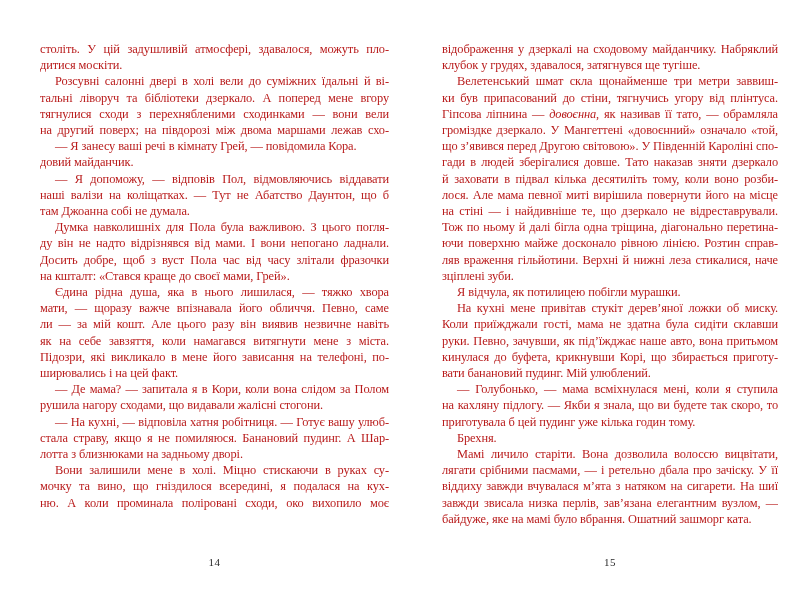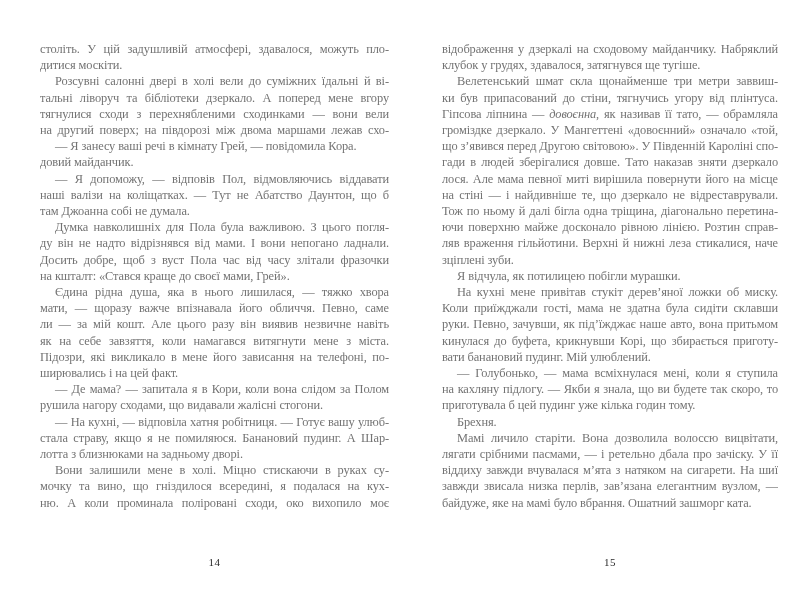--- a/index.html
+++ b/index.html
@@ -16,21 +16,21 @@
   }
   .page {
     position: absolute;
     top: 41px;
     height: 540px;
   }
   .page-left  { left: 40px;  width: 349px; }
   .page-right { left: 442px; width: 336px; }
   .page-text {
     width: 100%;
-    color: #737373;
+    color: #b91c1c;
     font-size: 12.4px;
     line-height: 16.2px;
     letter-spacing: -0.1px;
   }
   .line {
     white-space: nowrap;
     text-align: justify;
     text-align-last: justify;
     overflow: hidden;
   }
@@ -89,20 +89,21 @@
   <div class="page page-right">
     <div class="page-text">
         <div class="line">відображення у дзеркалі на сходовому майданчику. Набряклий</div>
         <div class="line last">клубок у грудях, здавалося, затягнувся ще тугіше.</div>
         <div class="line indent">Велетенський шмат скла щонайменше три метри заввиш-</div>
         <div class="line">ки був припасований до стіни, тягнучись угору від плінтуса.</div>
         <div class="line">Гіпсова ліпнина — <i>довоєнна</i>, як називав її тато, — обрамляла</div>
         <div class="line">громіздке дзеркало. У Мангеттені «довоєнний» означало «той,</div>
         <div class="line">що з’явився перед Другою світовою». У Південній Кароліні спо-</div>
         <div class="line">гади в людей зберігалися довше. Тато наказав зняти дзеркало</div>
+        <div class="line">й заховати в підвал кілька десятиліть тому, коли воно розби-</div>
         <div class="line">лося. Але мама певної миті вирішила повернути його на місце</div>
         <div class="line">на стіні — і найдивніше те, що дзеркало не відреставрували.</div>
         <div class="line">Тож по ньому й далі бігла одна тріщина, діагонально перетина-</div>
         <div class="line">ючи поверхню майже досконало рівною лінією. Розтин справ-</div>
         <div class="line">ляв враження гільйотини. Верхні й нижні леза стикалися, наче</div>
         <div class="line last">зціплені зуби.</div>
         <div class="line indent last">Я відчула, як потилицею побігли мурашки.</div>
         <div class="line indent">На кухні мене привітав стукіт дерев’яної ложки об миску.</div>
         <div class="line">Коли приїжджали гості, мама не здатна була сидіти склавши</div>
         <div class="line">руки. Певно, зачувши, як під’їжджає наше авто, вона притьмом</div>

